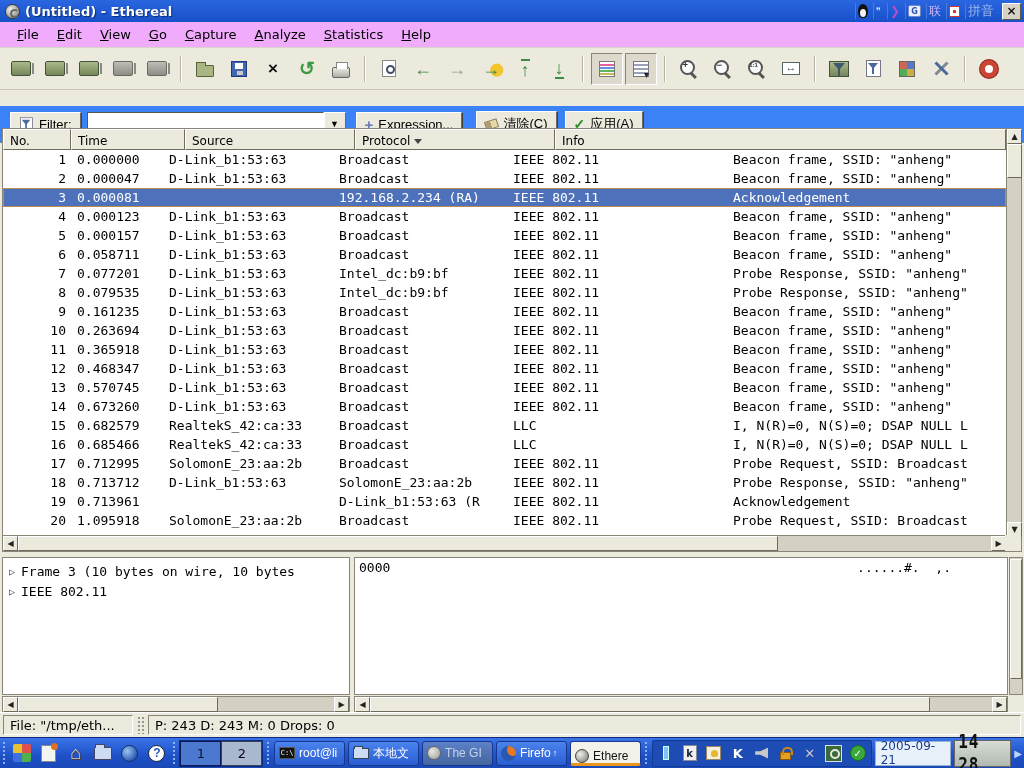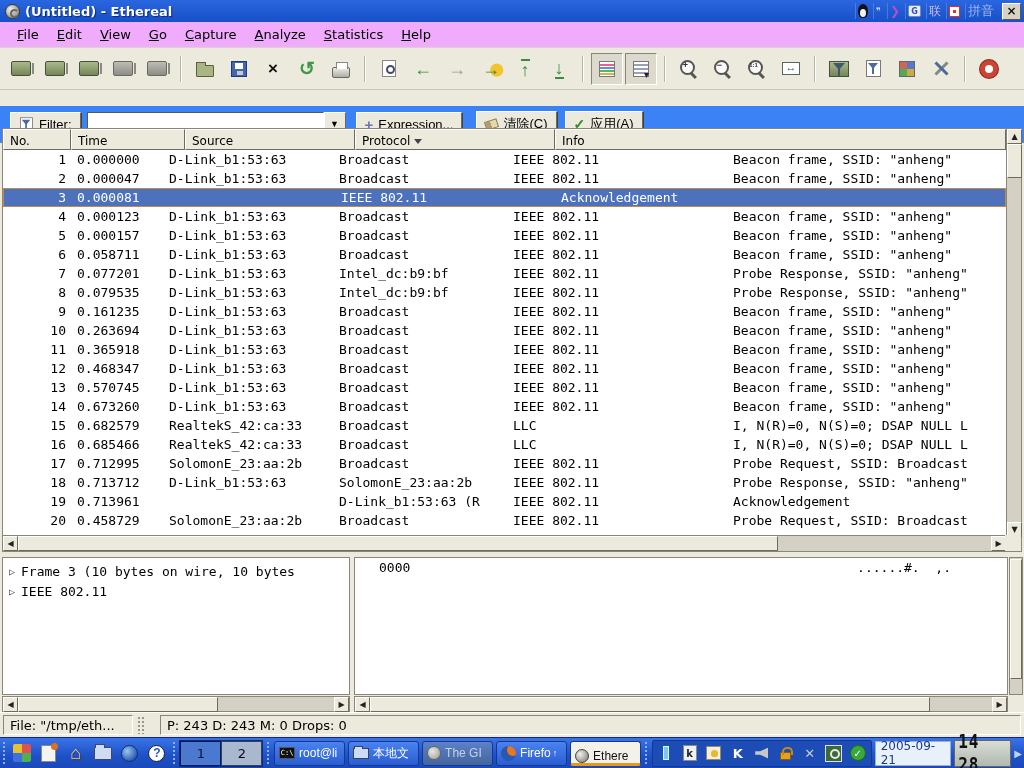--- a/index.html
+++ b/index.html
@@ -164,40 +164,40 @@
   .corner { position:absolute; right:0; bottom:0; width:16px; height:16px; background:#ece9dd; }
 
   
   .tree-pane { position:absolute; left:2px; top:557px; width:348px; height:138px; background:#fff;
     border:1px solid #8a8578; font-family:"DejaVu Sans Mono",monospace; font-size:13px; padding:3px 0; }
   .tree-row { display:flex; align-items:center; height:20px; white-space:pre; overflow:hidden; }
   .tree-tri { width:18px; text-align:center; font-size:10px; color:#333; }
   .hex-pane { position:absolute; left:354px; top:557px; width:654px; height:138px; background:#fff;
     border:1px solid #8a8578; font-family:"DejaVu Sans Mono",monospace; font-size:13px; padding:2px 0 0 4px; }
   .hex-line { display:flex; white-space:pre; }
-  .hex-off { width:48px;margin-left:20px; }
+  .hex-off { width:48px; }
   .hex-ascii { margin-left:auto; margin-right:56px; }
   .hex-vscroll { position:absolute; left:1009px; top:557px; width:14px; height:138px; background:#d4d0c4;
     border:1px solid #8a8578; }
   .hex-vscroll .v-thumb { top:1px; left:0; width:12px; height:120px; }
   .tree-hscroll { position:absolute; left:2px; top:696px; width:348px; }
   .tree-hscroll .h-thumb { width:200px; }
   .hexp-hscroll { position:absolute; left:354px; top:696px; width:654px; }
   .hexp-hscroll .h-thumb { width:560px; }
   .pane-hsb { height:16px; background:#d4d0c4; border:1px solid #8a8578; display:flex; }
 
   
   .statusbar { position:absolute; left:0; top:712px; width:1024px; height:25px; background:#ece9dd;
     display:flex; align-items:center; padding:0 3px; gap:4px; border-top:1px solid #fff; }
   .st-cell { border:1px solid; border-color:#8a8578 #fff #fff #8a8578; height:20px;
     display:flex; align-items:center; padding:0 6px; font-size:13px; white-space:nowrap; overflow:hidden; }
   .st-file { width:130px; }
   .st-grip { width:7px; height:18px; background-image:radial-gradient(#9a968a 35%, transparent 36%);
     background-size:4px 4px; }
-  .st-stats { flex:1;margin-left:12px; }
+  .st-stats { flex:1; }
 
   
   .taskbar { position:absolute; left:0; top:737px; width:1024px; height:31px;
     background:linear-gradient(#3a74e8,#1e50c6 60%,#1a48b8); border-top:1px solid #0c2a80;
     display:flex; align-items:center; padding:0 2px; gap:3px; }
   .tb-handle { width:5px; height:24px; background-image:radial-gradient(#8fb0f0 35%, transparent 36%);
     background-size:4px 4px; }
   .launcher { width:26px; height:26px; display:flex; align-items:center; justify-content:center; }
   .lg-start { width:18px; height:18px; border-radius:2px;
     background:conic-gradient(#e05050 0 25%, #50b050 0 50%, #4070e0 0 75%, #e8c030 0); }
@@ -440,38 +440,38 @@
           <span>Protocol</span>
           <span class="sort-tri"></span>
         </div>
       <div class="pl-h h-info">
           <span>Info</span>
         </div>
     </div>
     <div class="pl-body" id="plbody">
         <div class="plrow"><span class="c-no">1</span><span class="c-time">0.000000</span><span class="c-src">D-Link_b1:53:63</span><span class="c-dst">Broadcast</span><span class="c-proto">IEEE 802.11</span><span class="c-info">Beacon frame, SSID: "anheng"</span></div>
         <div class="plrow"><span class="c-no">2</span><span class="c-time">0.000047</span><span class="c-src">D-Link_b1:53:63</span><span class="c-dst">Broadcast</span><span class="c-proto">IEEE 802.11</span><span class="c-info">Beacon frame, SSID: "anheng"</span></div>
-        <div class="plrow sel"><span class="c-no">3</span><span class="c-time">0.000081</span><span class="c-src"></span><span class="c-proto">IEEE 802.11</span><span class="c-info">Acknowledgement</span></div>
+        <div class="plrow sel"><span class="c-no">3</span><span class="c-time">0.000081</span><span class="c-src"></span><span class="c-dst">192.168.2.234 (RA)</span><span class="c-proto">IEEE 802.11</span><span class="c-info">Acknowledgement</span></div>
         <div class="plrow"><span class="c-no">4</span><span class="c-time">0.000123</span><span class="c-src">D-Link_b1:53:63</span><span class="c-dst">Broadcast</span><span class="c-proto">IEEE 802.11</span><span class="c-info">Beacon frame, SSID: "anheng"</span></div>
         <div class="plrow"><span class="c-no">5</span><span class="c-time">0.000157</span><span class="c-src">D-Link_b1:53:63</span><span class="c-dst">Broadcast</span><span class="c-proto">IEEE 802.11</span><span class="c-info">Beacon frame, SSID: "anheng"</span></div>
         <div class="plrow"><span class="c-no">6</span><span class="c-time">0.058711</span><span class="c-src">D-Link_b1:53:63</span><span class="c-dst">Broadcast</span><span class="c-proto">IEEE 802.11</span><span class="c-info">Beacon frame, SSID: "anheng"</span></div>
         <div class="plrow"><span class="c-no">7</span><span class="c-time">0.077201</span><span class="c-src">D-Link_b1:53:63</span><span class="c-dst">Intel_dc:b9:bf</span><span class="c-proto">IEEE 802.11</span><span class="c-info">Probe Response, SSID: "anheng"</span></div>
         <div class="plrow"><span class="c-no">8</span><span class="c-time">0.079535</span><span class="c-src">D-Link_b1:53:63</span><span class="c-dst">Intel_dc:b9:bf</span><span class="c-proto">IEEE 802.11</span><span class="c-info">Probe Response, SSID: "anheng"</span></div>
         <div class="plrow"><span class="c-no">9</span><span class="c-time">0.161235</span><span class="c-src">D-Link_b1:53:63</span><span class="c-dst">Broadcast</span><span class="c-proto">IEEE 802.11</span><span class="c-info">Beacon frame, SSID: "anheng"</span></div>
         <div class="plrow"><span class="c-no">10</span><span class="c-time">0.263694</span><span class="c-src">D-Link_b1:53:63</span><span class="c-dst">Broadcast</span><span class="c-proto">IEEE 802.11</span><span class="c-info">Beacon frame, SSID: "anheng"</span></div>
         <div class="plrow"><span class="c-no">11</span><span class="c-time">0.365918</span><span class="c-src">D-Link_b1:53:63</span><span class="c-dst">Broadcast</span><span class="c-proto">IEEE 802.11</span><span class="c-info">Beacon frame, SSID: "anheng"</span></div>
         <div class="plrow"><span class="c-no">12</span><span class="c-time">0.468347</span><span class="c-src">D-Link_b1:53:63</span><span class="c-dst">Broadcast</span><span class="c-proto">IEEE 802.11</span><span class="c-info">Beacon frame, SSID: "anheng"</span></div>
         <div class="plrow"><span class="c-no">13</span><span class="c-time">0.570745</span><span class="c-src">D-Link_b1:53:63</span><span class="c-dst">Broadcast</span><span class="c-proto">IEEE 802.11</span><span class="c-info">Beacon frame, SSID: "anheng"</span></div>
         <div class="plrow"><span class="c-no">14</span><span class="c-time">0.673260</span><span class="c-src">D-Link_b1:53:63</span><span class="c-dst">Broadcast</span><span class="c-proto">IEEE 802.11</span><span class="c-info">Beacon frame, SSID: "anheng"</span></div>
         <div class="plrow"><span class="c-no">15</span><span class="c-time">0.682579</span><span class="c-src">RealtekS_42:ca:33</span><span class="c-dst">Broadcast</span><span class="c-proto">LLC</span><span class="c-info">I, N(R)=0, N(S)=0; DSAP NULL L</span></div>
         <div class="plrow"><span class="c-no">16</span><span class="c-time">0.685466</span><span class="c-src">RealtekS_42:ca:33</span><span class="c-dst">Broadcast</span><span class="c-proto">LLC</span><span class="c-info">I, N(R)=0, N(S)=0; DSAP NULL L</span></div>
         <div class="plrow"><span class="c-no">17</span><span class="c-time">0.712995</span><span class="c-src">SolomonE_23:aa:2b</span><span class="c-dst">Broadcast</span><span class="c-proto">IEEE 802.11</span><span class="c-info">Probe Request, SSID: Broadcast</span></div>
         <div class="plrow"><span class="c-no">18</span><span class="c-time">0.713712</span><span class="c-src">D-Link_b1:53:63</span><span class="c-dst">SolomonE_23:aa:2b</span><span class="c-proto">IEEE 802.11</span><span class="c-info">Probe Response, SSID: "anheng"</span></div>
         <div class="plrow"><span class="c-no">19</span><span class="c-time">0.713961</span><span class="c-src"></span><span class="c-dst">D-Link_b1:53:63 (R</span><span class="c-proto">IEEE 802.11</span><span class="c-info">Acknowledgement</span></div>
-        <div class="plrow"><span class="c-no">20</span><span class="c-time">0.458729</span><span class="c-src">SolomonE_23:aa:2b</span><span class="c-dst">Broadcast</span><span class="c-proto">IEEE 802.11</span><span class="c-info">Probe Request, SSID: Broadcast</span></div>
+        <div class="plrow"><span class="c-no">20</span><span class="c-time">1.095918</span><span class="c-src">SolomonE_23:aa:2b</span><span class="c-dst">Broadcast</span><span class="c-proto">IEEE 802.11</span><span class="c-info">Probe Request, SSID: Broadcast</span></div>
       </div>
     <div class="vscroll">
       <div class="sb-btn">▲</div>
       <div class="v-thumb"></div>
       <div class="sb-btn bottom">▼</div>
     </div>
     <div class="hscroll pl-hscroll">
       <div class="sb-btn">◀</div>
       <div class="h-thumb"></div>
       <div class="sb-btn" style="margin-left:auto">▶</div>

